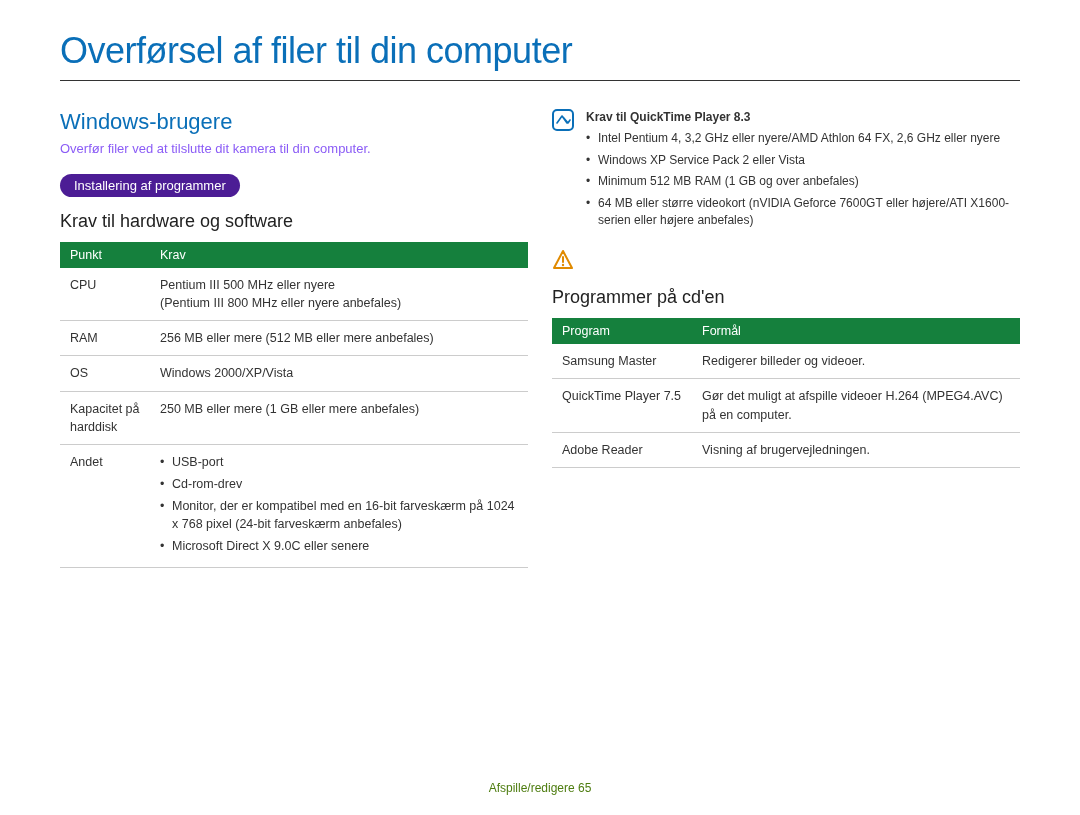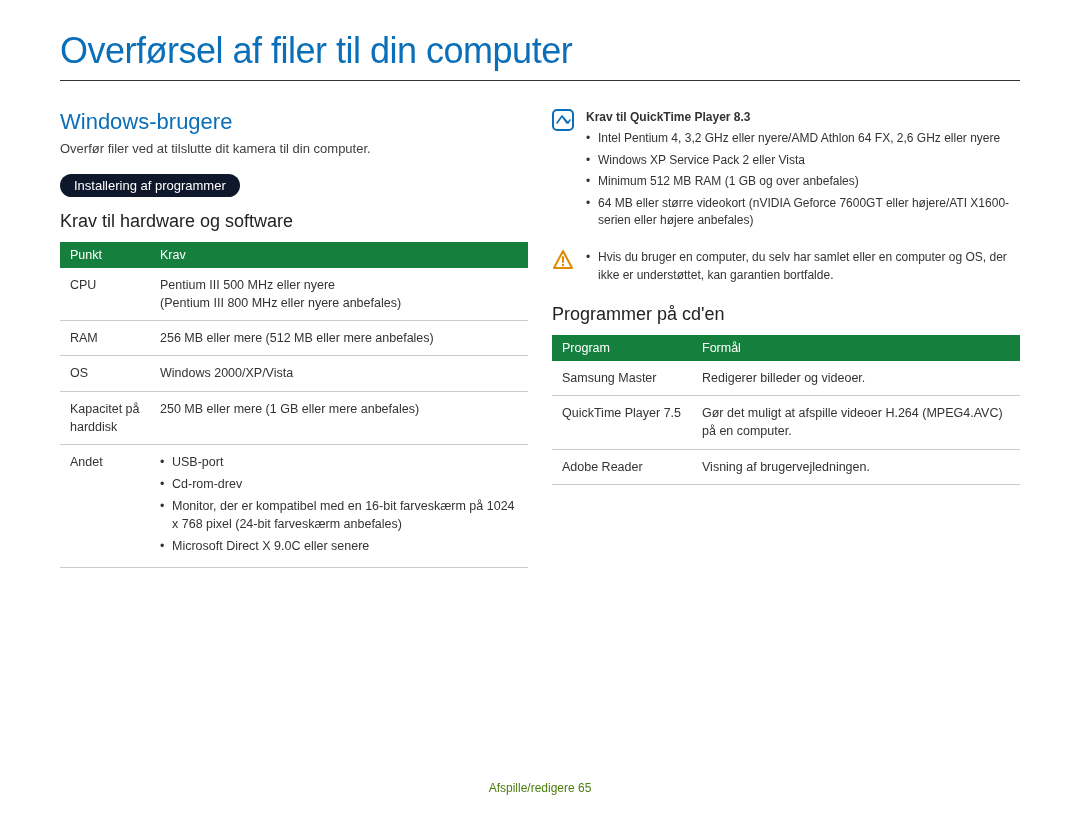--- a/index.html
+++ b/index.html
@@ -32,26 +32,26 @@
     min-width: 0;
   }
   .section-title {
     font-size: 22px;
     color: #0a6fb8;
     font-weight: 400;
     margin-bottom: 6px;
   }
   .intro-text {
     font-size: 13px;
-    color: #404040;
+    color: #8b5cf6;
     margin-bottom: 18px;
   }
   .pill {
     display: inline-block;
-    background: #0f172a;
+    background: #4c1d95;
     color: #fff;
     font-size: 13px;
     padding: 4px 14px;
     border-radius: 12px;
     margin-bottom: 14px;
   }
   .sub-heading {
     font-size: 18px;
     color: #222;
     margin-bottom: 10px;
@@ -180,21 +180,20 @@
       <div class="warn-box">
         <div class="box-icon">
           <svg width="22" height="22" viewBox="0 0 22 22">
             <path d="M11 2 L20 19 L2 19 Z" fill="none" stroke="#e08a00" stroke-width="2" stroke-linejoin="round"></path>
             <line x1="11" y1="8" x2="11" y2="13" stroke="#e08a00" stroke-width="2" stroke-linecap="round"></line>
             <circle cx="11" cy="16" r="1.2" fill="#e08a00"></circle>
           </svg>
         </div>
         <div class="box-body">
           <ul>
-            <li>Hvis du bruger en computer, du selv har samlet eller en computer og OS, der ikke er understøttet, kan garantien bortfalde.</li>
           </ul>
         </div>
       </div>
 
       <div class="sub-heading">Programmer på cd'en</div>
       <table>
         <thead>
           <tr>
             <th>Program</th>
             <th>Formål</th>

